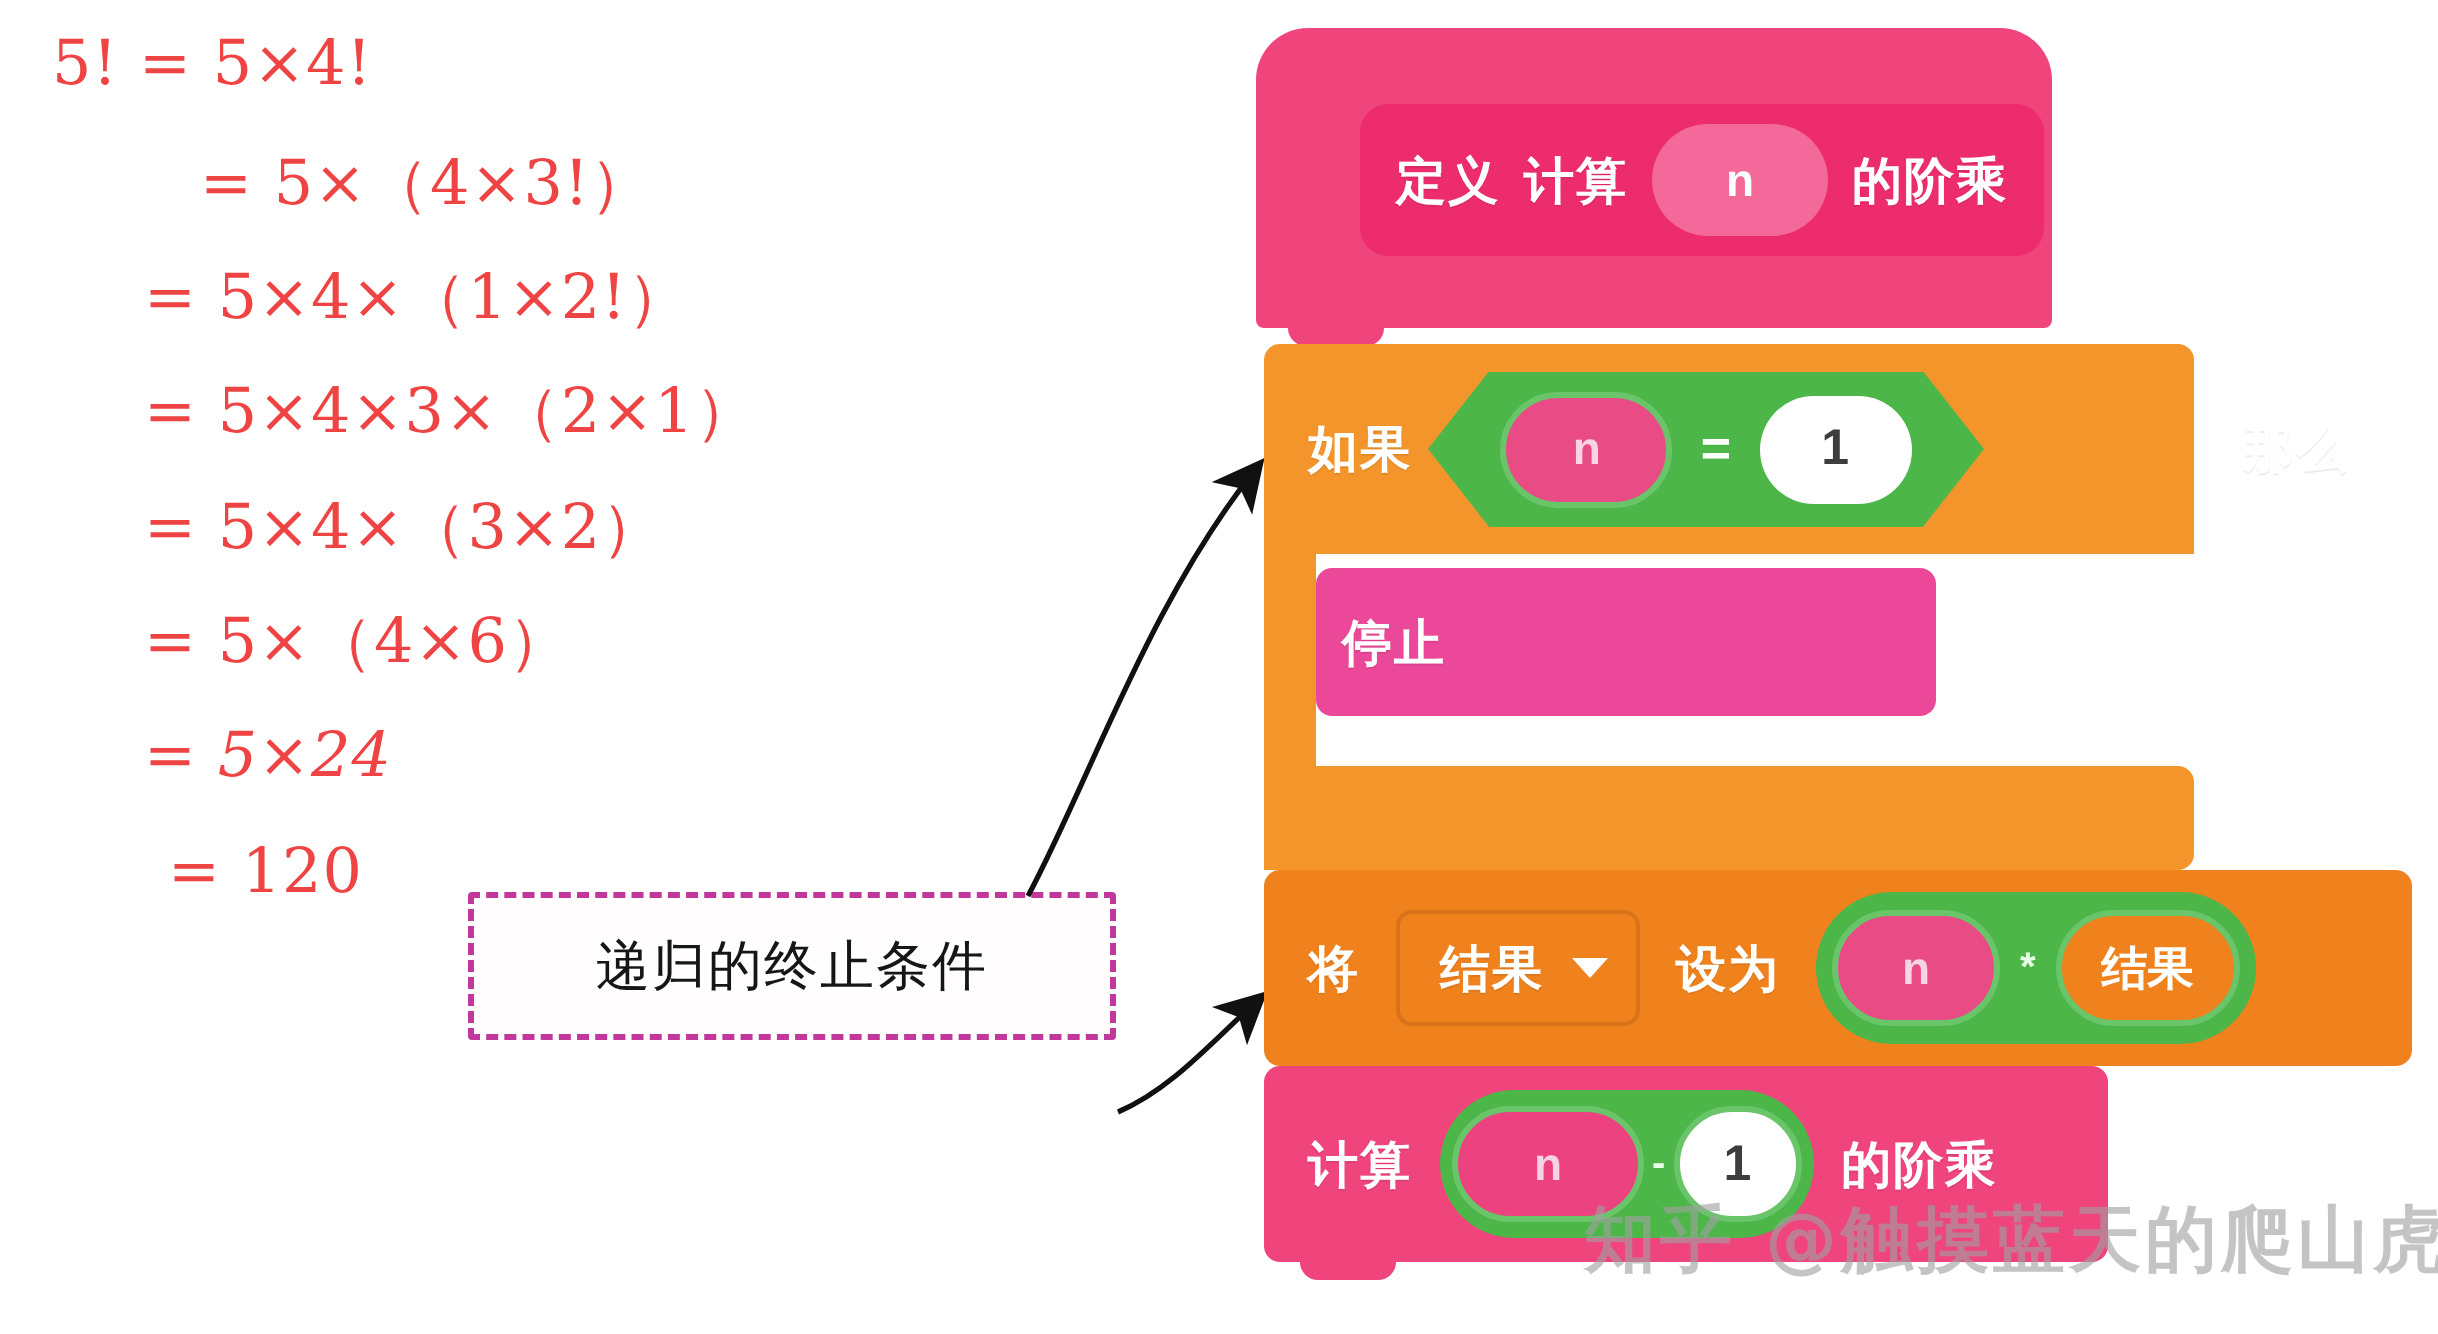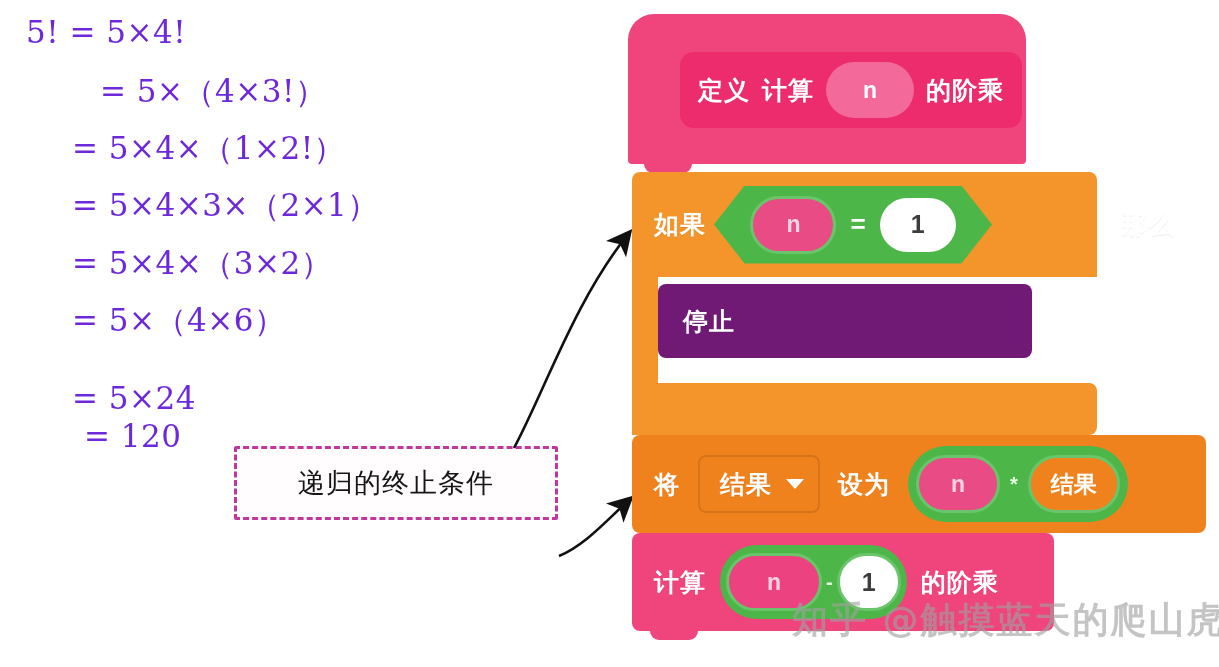--- a/index.html
+++ b/index.html
@@ -10,21 +10,21 @@
     overflow: hidden;
   }
   .page { position: relative; width: 1219px; height: 667px; background:#fff; }
 
   
   .math-area { position: absolute; left: 0; top: 0; width: 600px; height: 480px; }
   .math-line {
     position: absolute;
     font-family: "DejaVu Serif", "Liberation Serif", serif;
     font-size: 31px;
-    color: #6d28d9;
+    color: #ef4444;
     white-space: nowrap;
     letter-spacing: 0.5px;
   }
 
   
   .dashed-box {
     position: absolute;
     border: 3px dashed #C2379B;
     background: #fffdfe;
     display: flex; align-items: center; justify-content: center;
@@ -127,25 +127,25 @@
   }
   .c-bottom .notch {
     position: absolute; left: 18px; bottom: -9px;
     width: 48px; height: 11px; background: #F3952B;
     border-radius: 0 0 9px 9px;
   }
 
   
   .stop-block {
     position: absolute; left: 30px; top: 270px;
-    width: 374px; height: 74px;
-    background: #701a75;
+    width: 310px; height: 74px;
+    background: #ec4899;
     border-radius: 8px;
     display: flex; align-items: center; gap: 16px;
-    padding-left: 25px;
+    padding-left: 13px;
   }
   .dropdown {
     height: 50px; padding: 0 14px 0 18px;
     background: #F3A13E;
     border: 2px solid #E08A22;
     border-radius: 8px;
     display: flex; align-items: center; gap: 12px;
   }
   .caret { width: 0; height: 0; border-left: 9px solid transparent; border-right: 9px solid transparent; border-top: 10px solid #ffffff; }
 
@@ -238,21 +238,21 @@
 
 <div class="page">
 
   <div class="math-area">
     <div class="math-line" style="left:26px; top:14px;">5! = 5×4!</div>
     <div class="math-line" style="left:72px; top:71px;margin-left:28px;">= 5×（4×3!）</div>
     <div class="math-line" style="left:72px; top:128px;">= 5×4×（1×2!）</div>
     <div class="math-line" style="left:72px; top:185px;">= 5×4×3×（2×1）</div>
     <div class="math-line" style="left:72px; top:243px;">= 5×4×（3×2）</div>
     <div class="math-line" style="left:72px; top:300px;">= 5×（4×6）</div>
-    <div class="math-line" style="left:72px; top:380px;">= 5×24</div>
+    <div class="math-line" style="left:72px; top:360px;font-style:italic;">= 5×24</div>
     <div class="math-line" style="left:84px; top:418px;">= 120</div>
   </div>
 
   <div class="dashed-box" id="note-terminate">
     <span class="note-text">递归的终止条件</span>
   </div>
 
 
   <svg class="arrow-svg" viewBox="0 0 1219 667">
     <defs>

